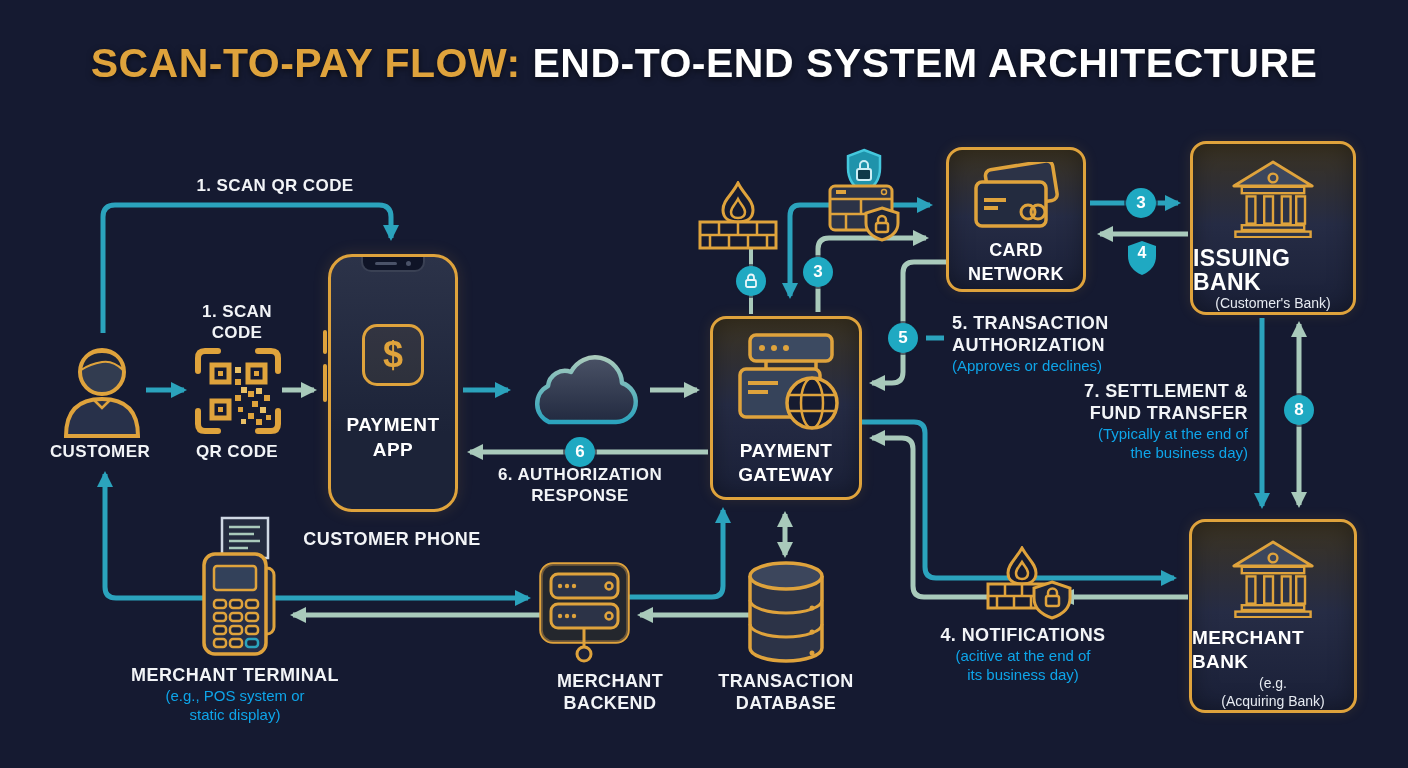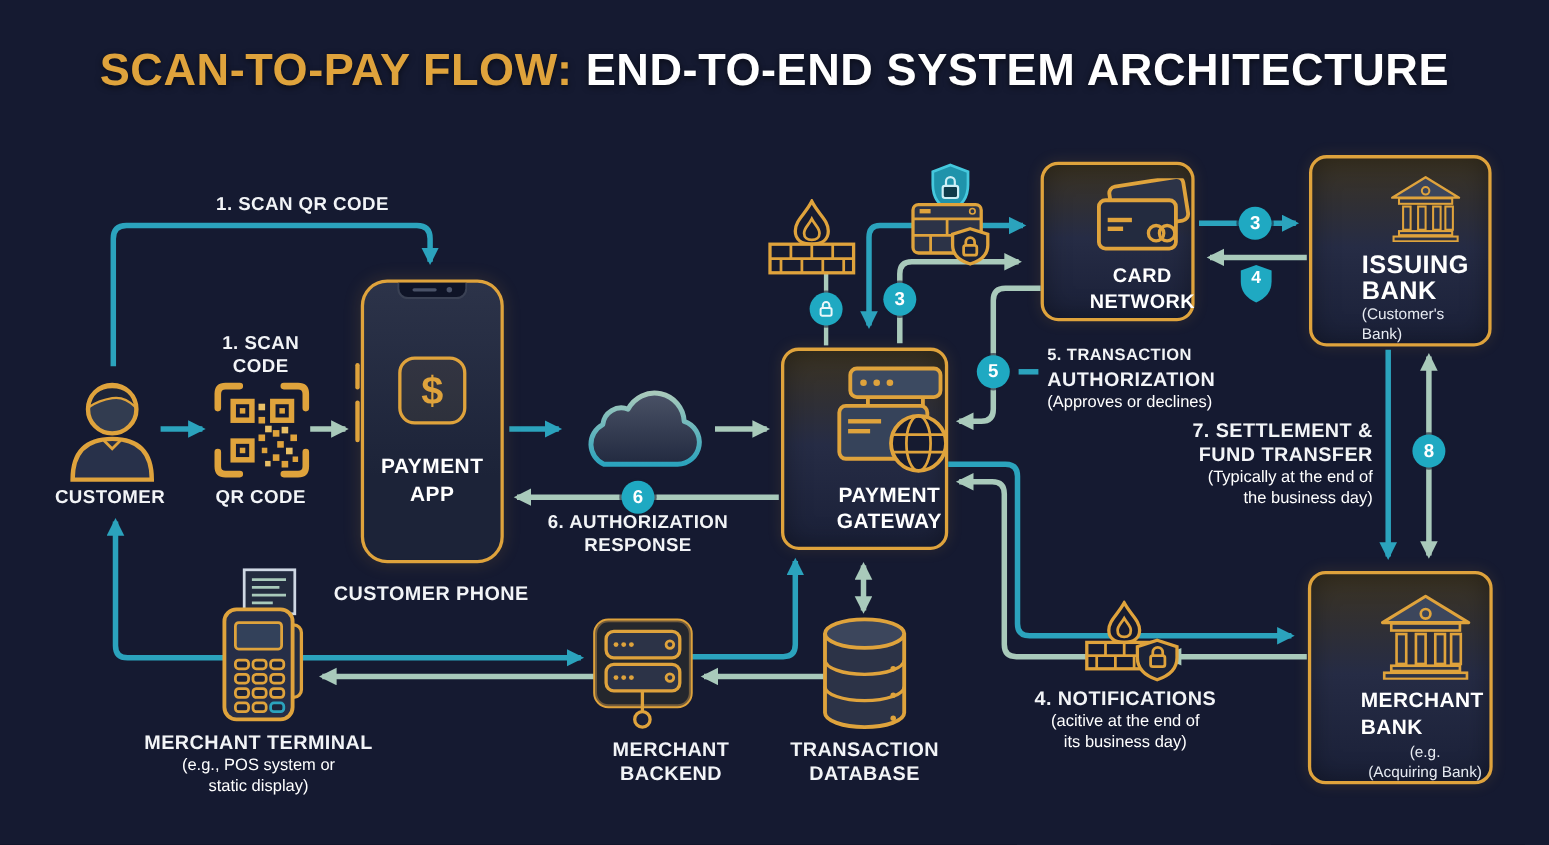--- a/index.html
+++ b/index.html
@@ -11,30 +11,30 @@
   #stage{
     position:relative;width:1408px;height:768px;overflow:hidden;
     background:var(--bg);
     font-family:"Liberation Sans", sans-serif;color:var(--text);
   }
   .abs{position:absolute;}
   .ctr{text-align:center;}
   .rt{text-align:right;}
   .lbl{font-weight:bold;font-size:17px;letter-spacing:.4px;color:var(--text);line-height:21px;}
   .lbl2{font-weight:bold;font-size:19px;letter-spacing:.4px;color:#fff;line-height:24px;}
-  .sub{font-weight:normal;font-size:15px;color:#ffffff;line-height:19px;}
+  .sub{font-weight:normal;font-size:15px;color:#0ea5e9;line-height:19px;}
   .sub2{font-weight:normal;font-size:14px;color:#e6eaf1;line-height:18px;}
   #title{left:0;top:40px;width:1408px;text-align:center;font-size:41px;font-weight:bold;letter-spacing:.5px;text-shadow:0 2px 6px rgba(0,0,0,.55);}
   #title .acc{color:var(--gold);}
   #title .rest{color:#fff;}
   .box{
     position:absolute;border:3px solid var(--gold);border-radius:16px;
     background:linear-gradient(180deg,#3b3322 0%,#262c45 48%,#1a2038 100%);
     box-shadow:0 0 14px rgba(223,163,60,.12), inset 0 0 24px rgba(0,0,0,.35);
-    display:flex;flex-direction:column;align-items:center;padding-left:45px;
+    display:flex;flex-direction:column;align-items:center;
   }
   .badge{
     position:absolute;width:30px;height:30px;border-radius:50%;background:var(--badge);
     display:flex;align-items:center;justify-content:center;
     font-weight:bold;font-size:17px;color:#fff;z-index:6;box-shadow:0 0 0 2px rgba(21,26,49,.6);
   }
   .shieldwrap{position:absolute;width:32px;height:36px;z-index:6;}
   .shieldwrap span{position:absolute;left:0;top:4px;width:32px;text-align:center;font-weight:bold;font-size:16px;color:#fff;}
   #wires{position:absolute;left:0;top:0;z-index:1;}
   .icon{position:absolute;z-index:3;}
@@ -371,21 +371,21 @@
       <circle cx="66" cy="93" r="2.5" fill="#DFA33C"></circle>
   </svg>
   <div class="txt lbl ctr" style="left:676px;top:670px;width:220px;font-size:18px;line-height:22px">
     <div>TRANSACTION</div>
     <div>DATABASE</div>
   </div>
 
   <div class="txt lbl ctr" style="left:125px;top:175px;width:300px">1. SCAN QR CODE</div>
 
   <div class="txt" style="left:952px;top:312px;width:270px">
-    <div class="lbl" style="font-size:15px;line-height:22px">5. TRANSACTION</div>
+    <div class="lbl" style="font-size:18px;line-height:22px">5. TRANSACTION</div>
     <div class="lbl" style="font-size:18px;line-height:22px">AUTHORIZATION</div>
     <div class="sub">(Approves or declines)</div>
   </div>
 
   <div class="txt rt" style="left:988px;top:380px;width:260px">
     <div class="lbl" style="font-size:18px;line-height:22px">7. SETTLEMENT &amp;</div>
     <div class="lbl" style="font-size:18px;line-height:22px">FUND TRANSFER</div>
     <div class="sub">(Typically at the end of</div>
     <div class="sub">the business day)</div>
   </div>

